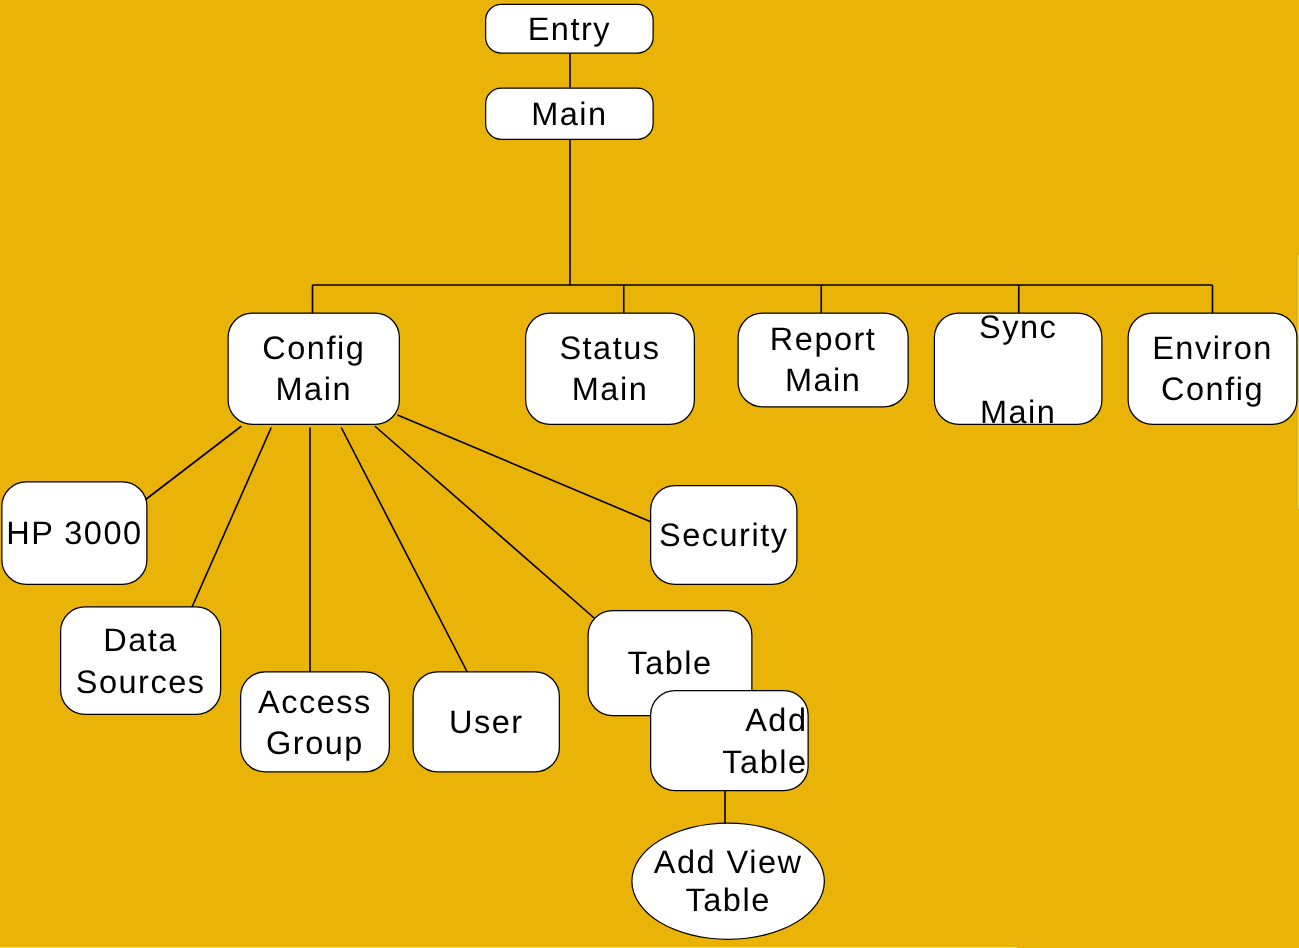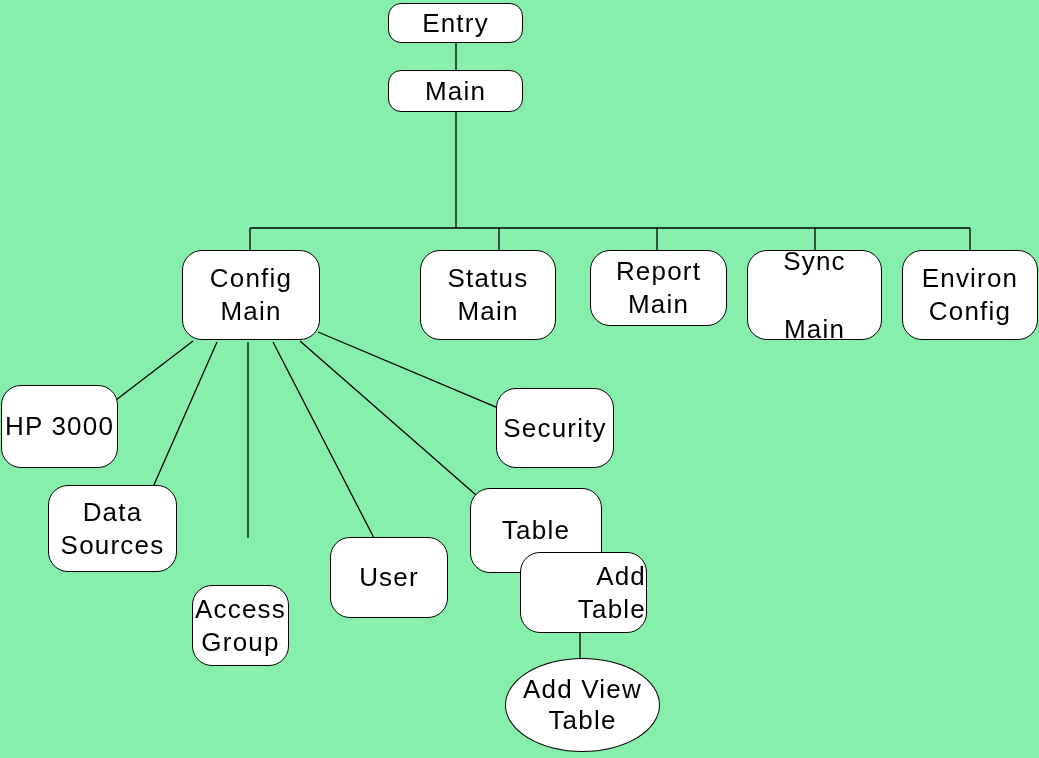--- a/index.html
+++ b/index.html
@@ -4,21 +4,21 @@
 <style>
   html, body {
     margin: 0;
     padding: 0;
     background: #ffffff;
   }
   #canvas {
     position: relative;
     width: 1039px;
     height: 758px;
-    background: #86efac;
+    background: #eab308;
     font-family: "Liberation Sans", "DejaVu Sans", sans-serif;
     color: #000000;
     overflow: hidden;
   }
   #wires {
     position: absolute;
     left: 0;
     top: 0;
     z-index: 0;
   }
@@ -111,30 +111,30 @@
 
   <div class="node" style="left:1px; top:385px; width:117px; height:83px;">
     <span class="ln">HP 3000</span>
   </div>
 
   <div class="node" style="left:48px; top:485px; width:129px; height:87px;">
     <span class="ln">Data</span>
     <span class="ln">Sources</span>
   </div>
 
-  <div class="node" style="left:192px; top:537px; width:97px; height:81px;margin-top:48px;">
+  <div class="node" style="left:192px; top:537px; width:120px; height:81px;">
     <span class="ln">Access</span>
     <span class="ln">Group</span>
   </div>
 
   <div class="node" style="left:330px; top:537px; width:118px; height:81px;">
     <span class="ln">User</span>
   </div>
 
-  <div class="node" style="left:496px; top:388px; width:118px; height:80px;">
+  <div class="node" style="left:520px; top:388px; width:118px; height:80px;">
     <span class="ln">Security</span>
   </div>
 
   <div class="node" style="left:470px; top:488px; width:132px; height:85px;">
     <span class="ln">Table</span>
   </div>
 
   <div class="node" style="left:520px; top:552px; width:127px; height:81px; z-index:2;align-items:flex-end;">
     <span class="ln">Add</span>
     <span class="ln">Table</span>

